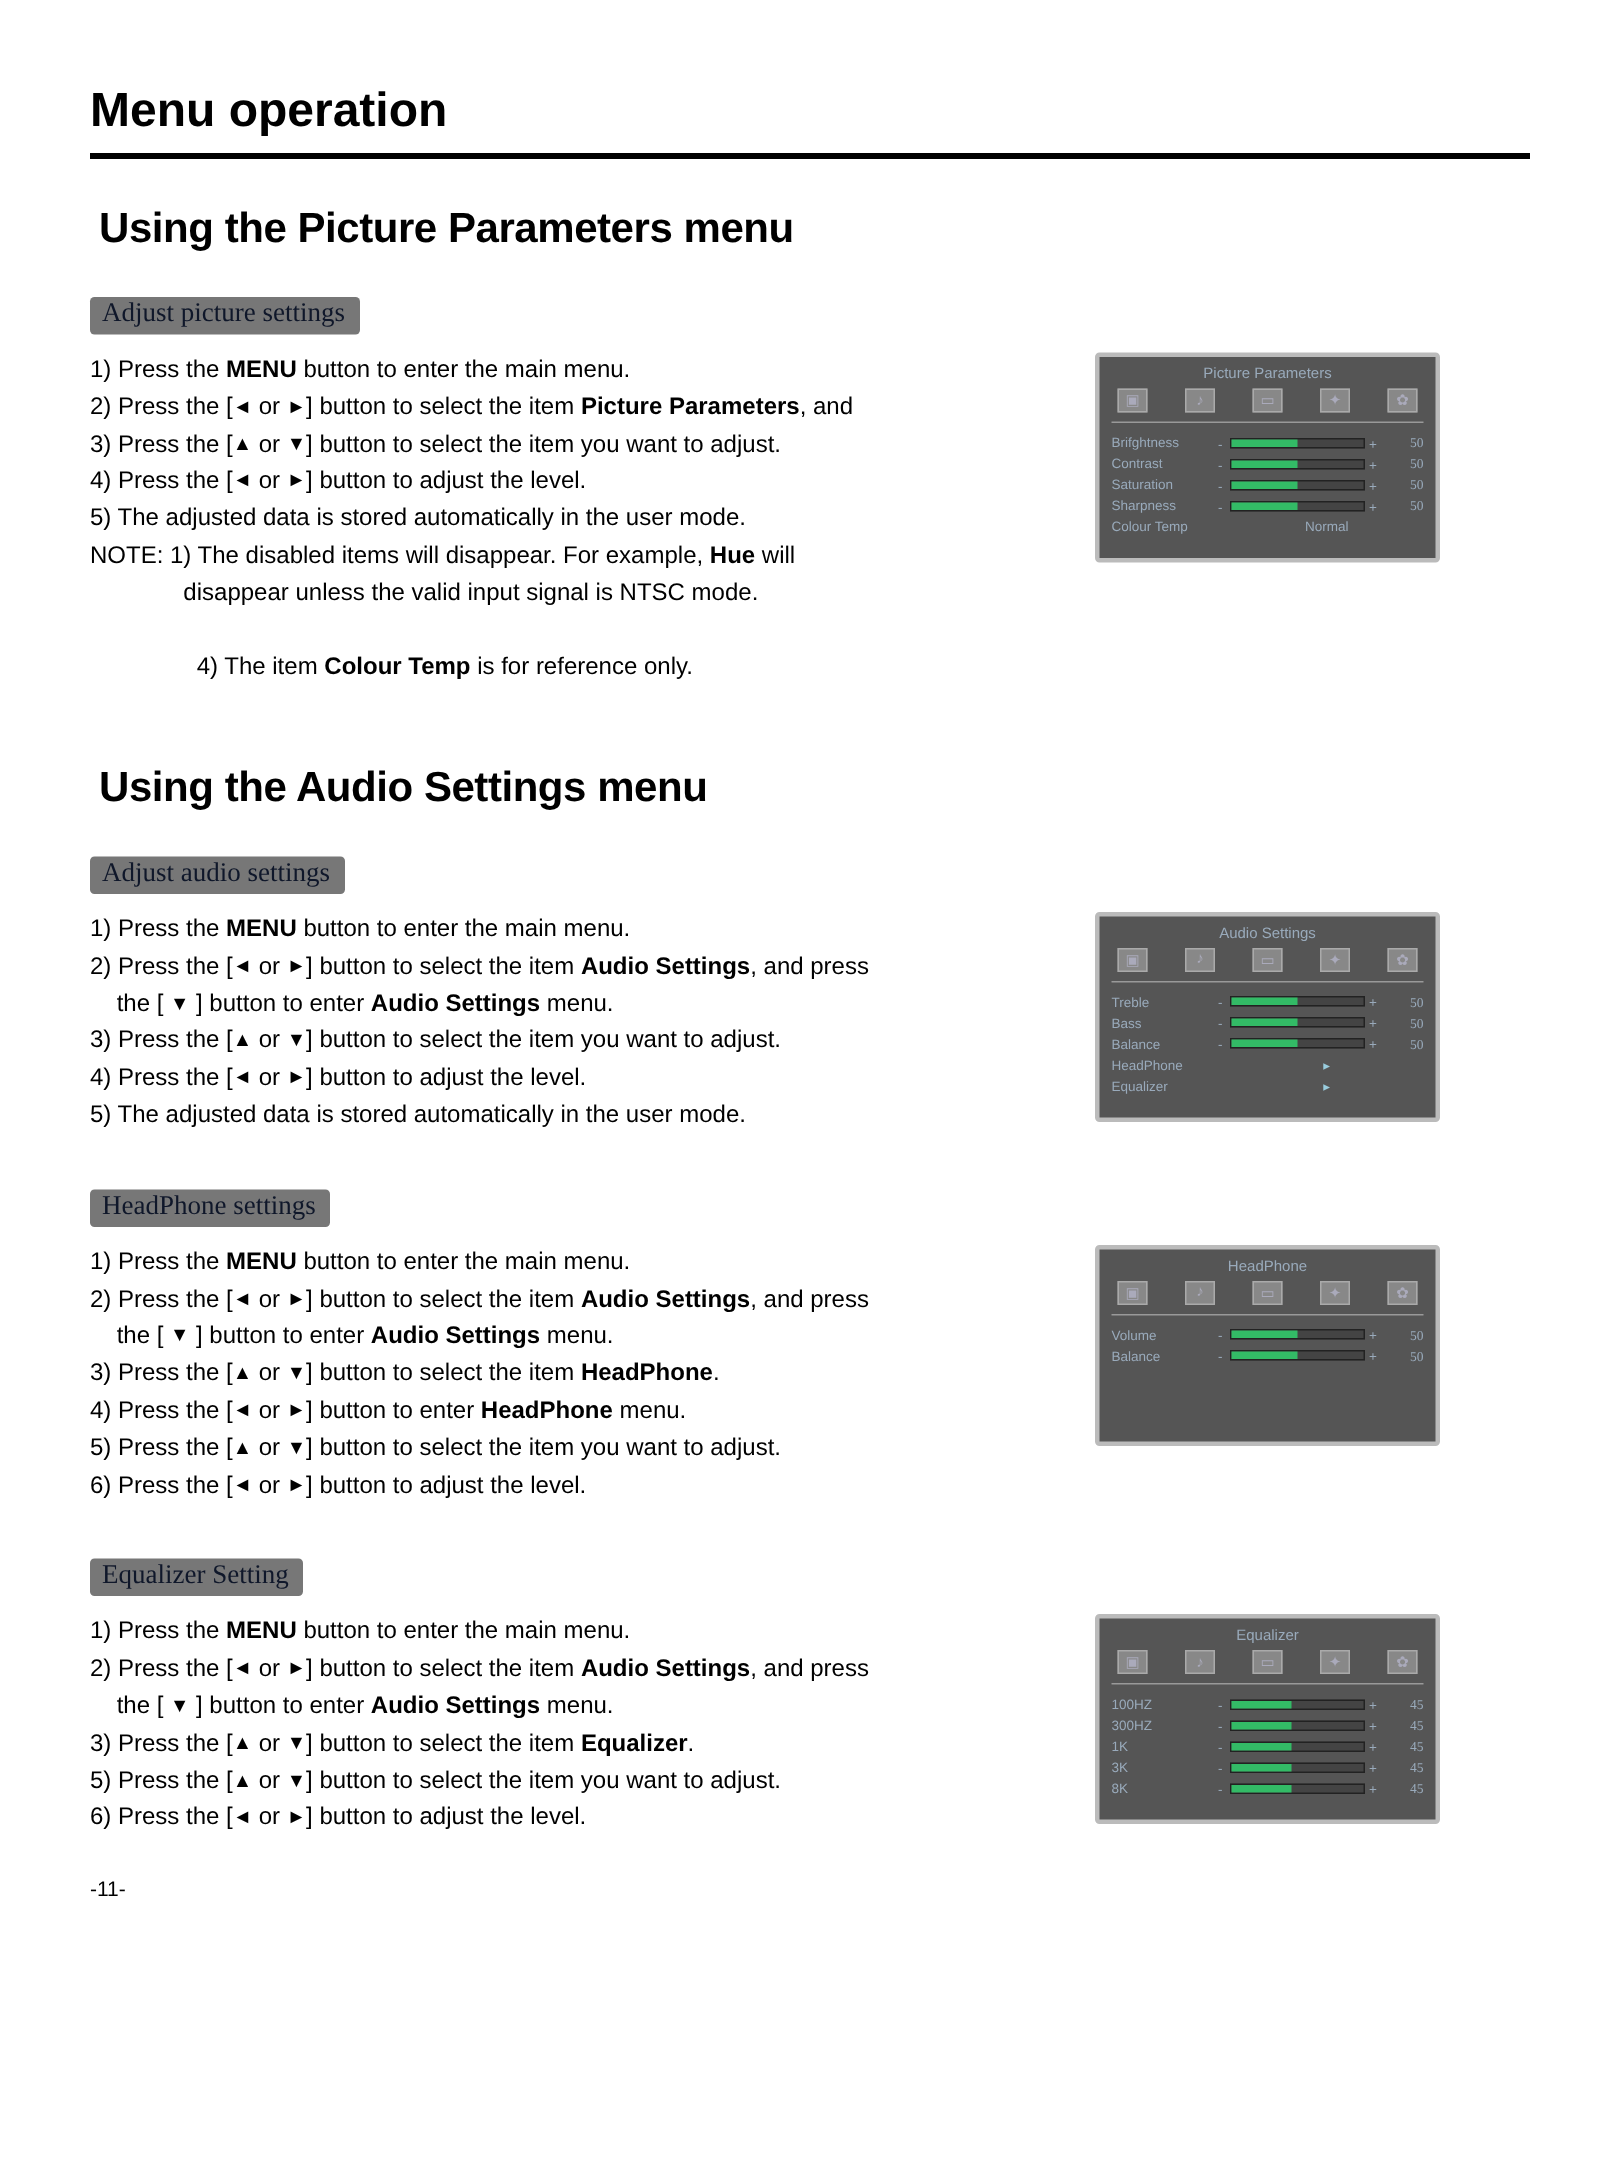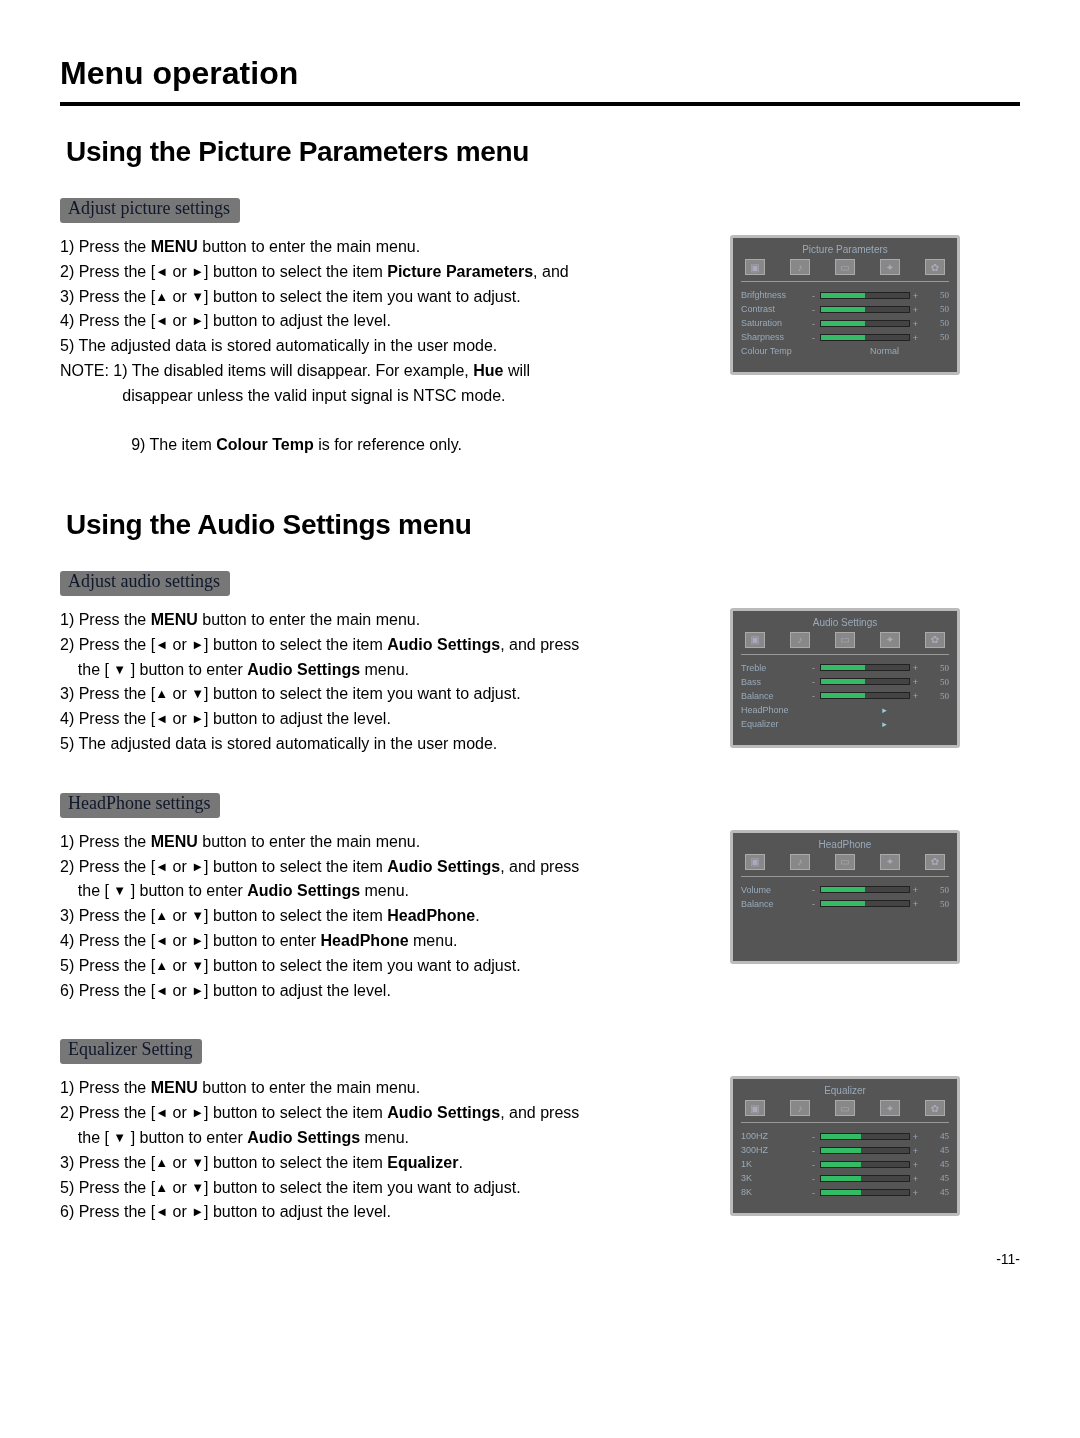--- a/index.html
+++ b/index.html
@@ -107,21 +107,21 @@
     content:"+";
     position:absolute; right:-9px; top:-2px; color:#9ab;
   }
   .osd-bar i {
     display:block;
     height:100%;
     background:#3b6;
   }
   .osd-val { width: 18px; text-align:right; color:#9ab;font-family:Liberation Serif, serif; }
   .osd-rt { color:#9ab; }
-  .page-num { text-align:right; font-size:14px; margin-top:14px; }
+  .page-num { text-align:left; font-size:14px; margin-top:14px; }
 </style>
 </head>
 <body>
 
 
 
 <h1 class="page-title">Menu operation</h1>
 <hr class="title-rule">
 
 
@@ -142,21 +142,21 @@
     </p>
     <p>
       <span>4) Press the [</span><span class="arrow">◄</span><span> or </span><span class="arrow">►</span><span>]  button to adjust the level.</span>
     </p>
     <p>5) The adjusted data is stored automatically in the user mode.</p>
     <p>
       <span>NOTE: 1) The disabled items will disappear. For example, </span><b>Hue</b><span> will</span>
     </p>
     <p style="white-space:pre">              disappear unless the valid input signal is NTSC mode.</p>
     <p style="white-space:pre">
-      <span>          9) The item </span><b>Colour Temp</b><span> is for reference only.</span>
+      <span>          4) The item </span><b>Colour Temp</b><span> is for reference only.</span>
     </p>
   </div>
 
   <div class="osd">
     <div class="osd-title">Picture Parameters</div>
     <div class="osd-icons">
         <span>▣</span>
         <span>♪</span>
         <span>▭</span>
         <span>✦</span>

